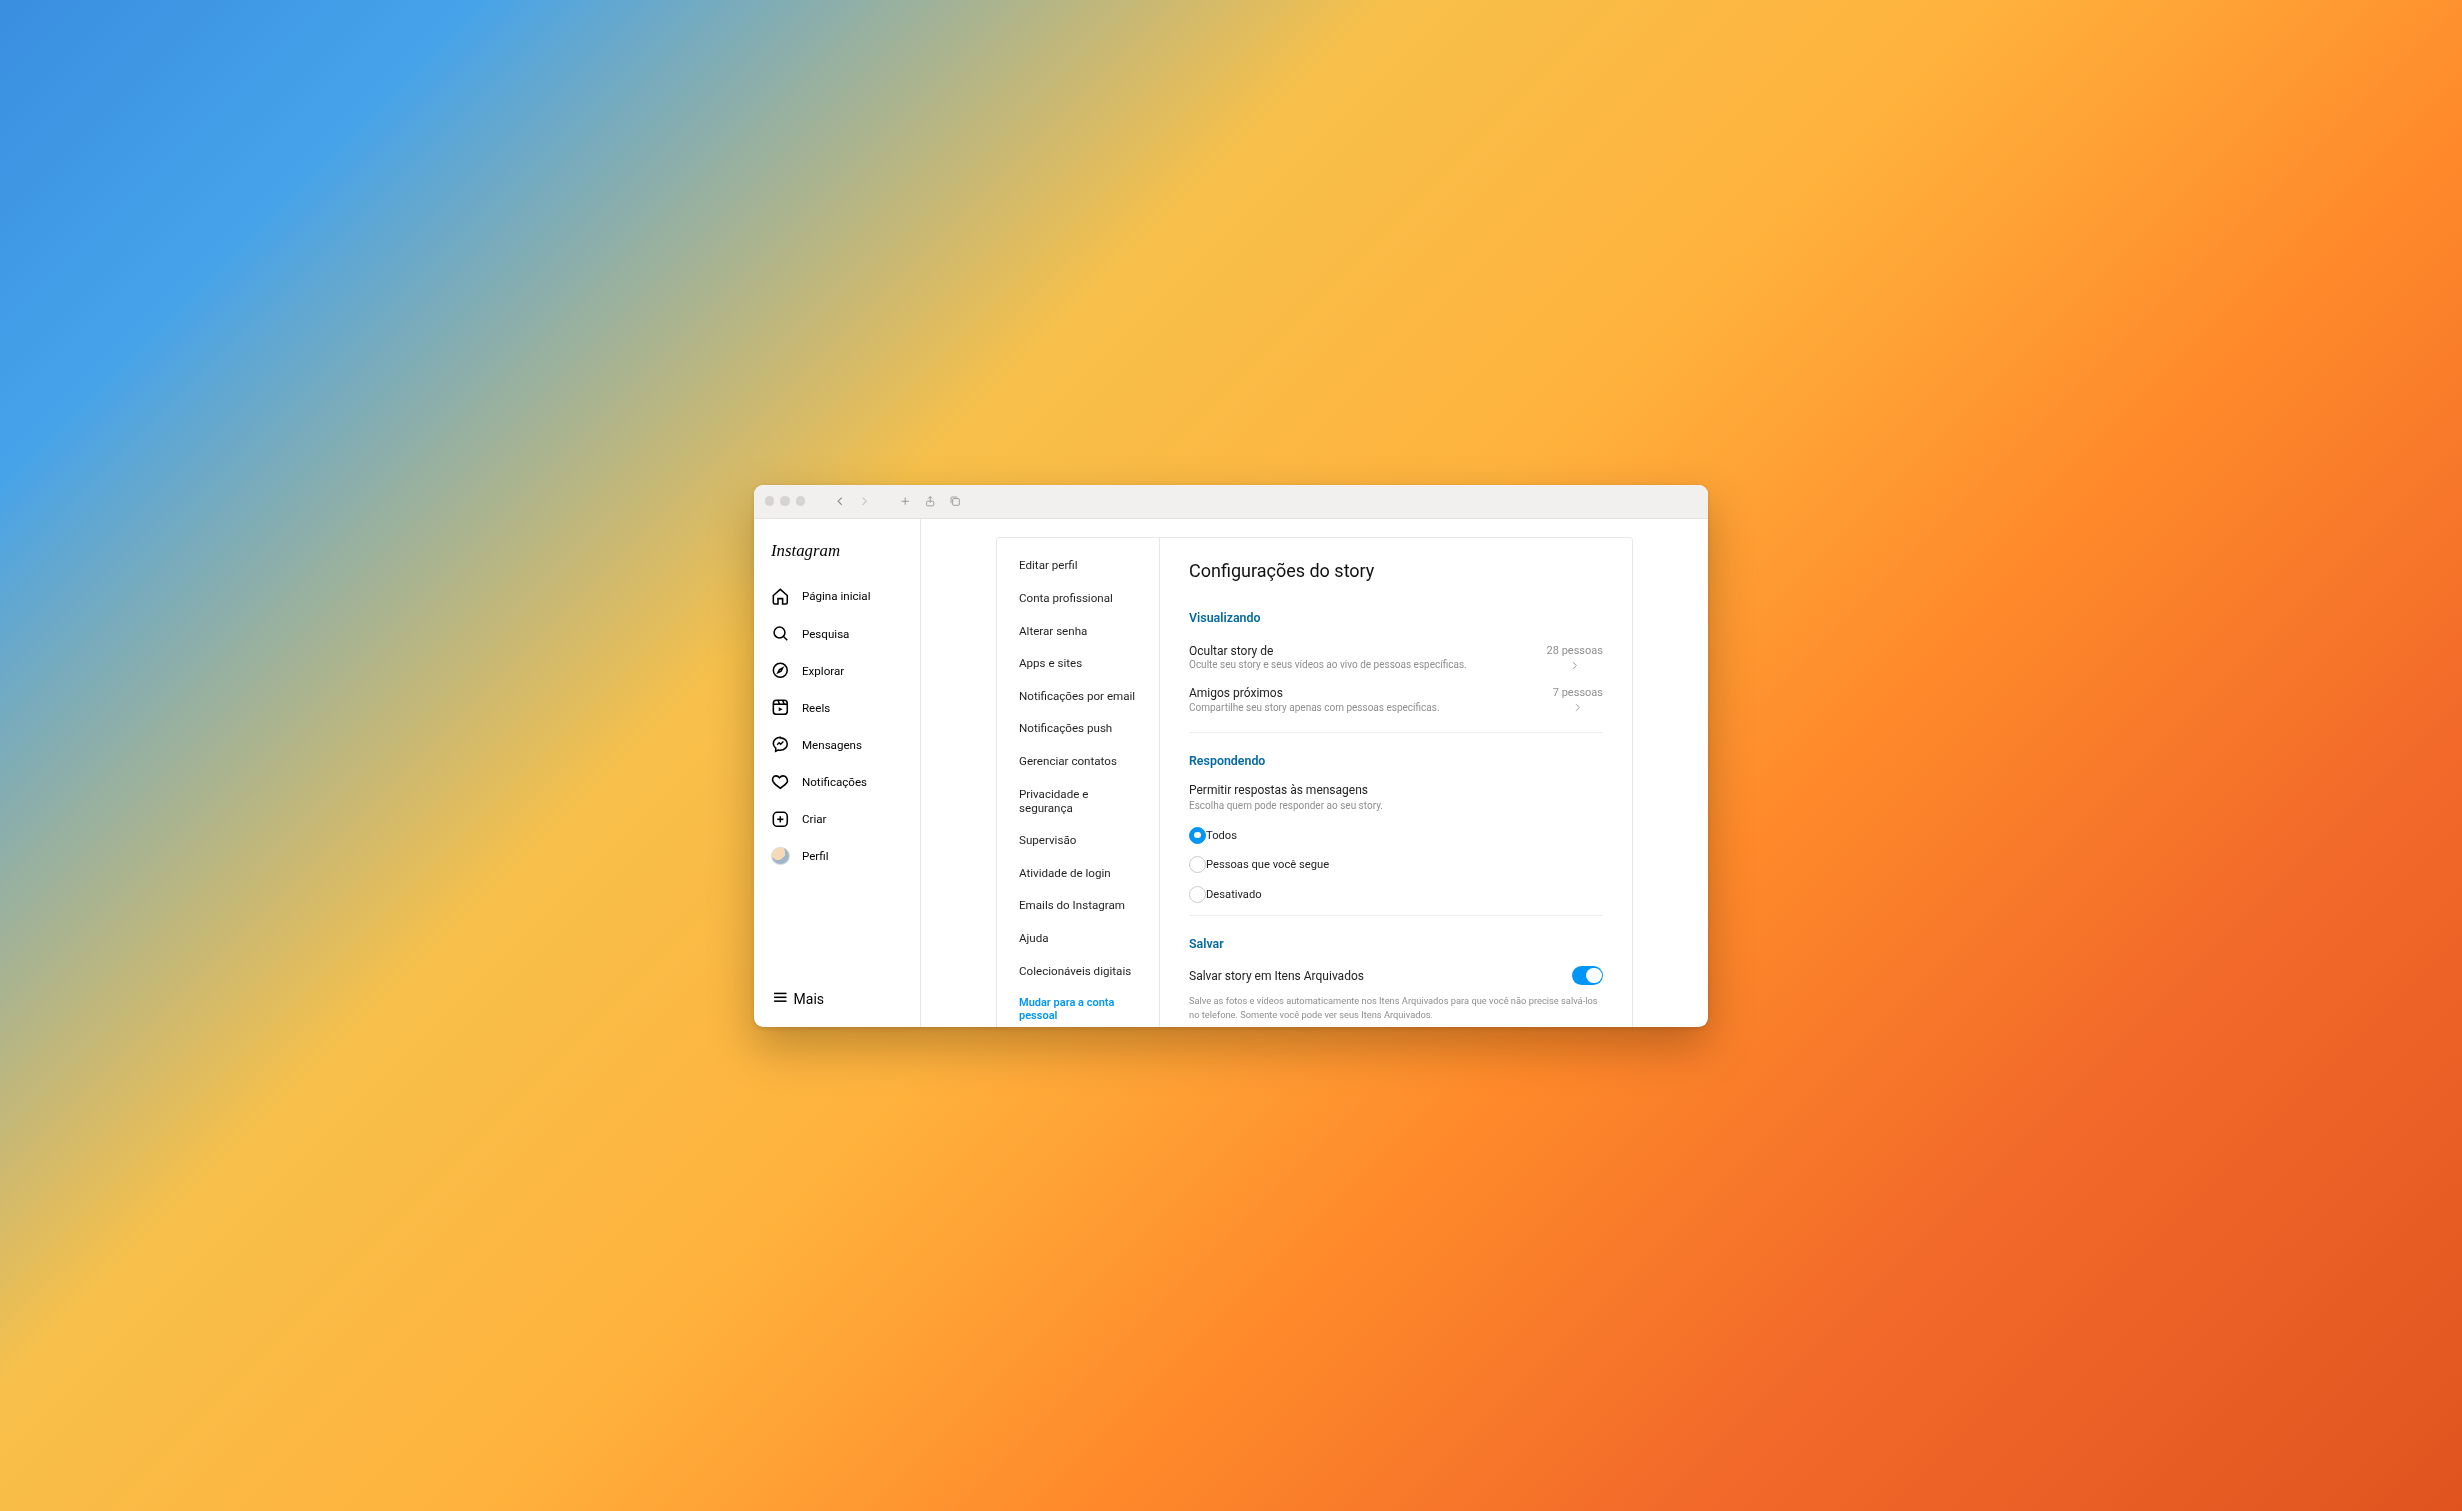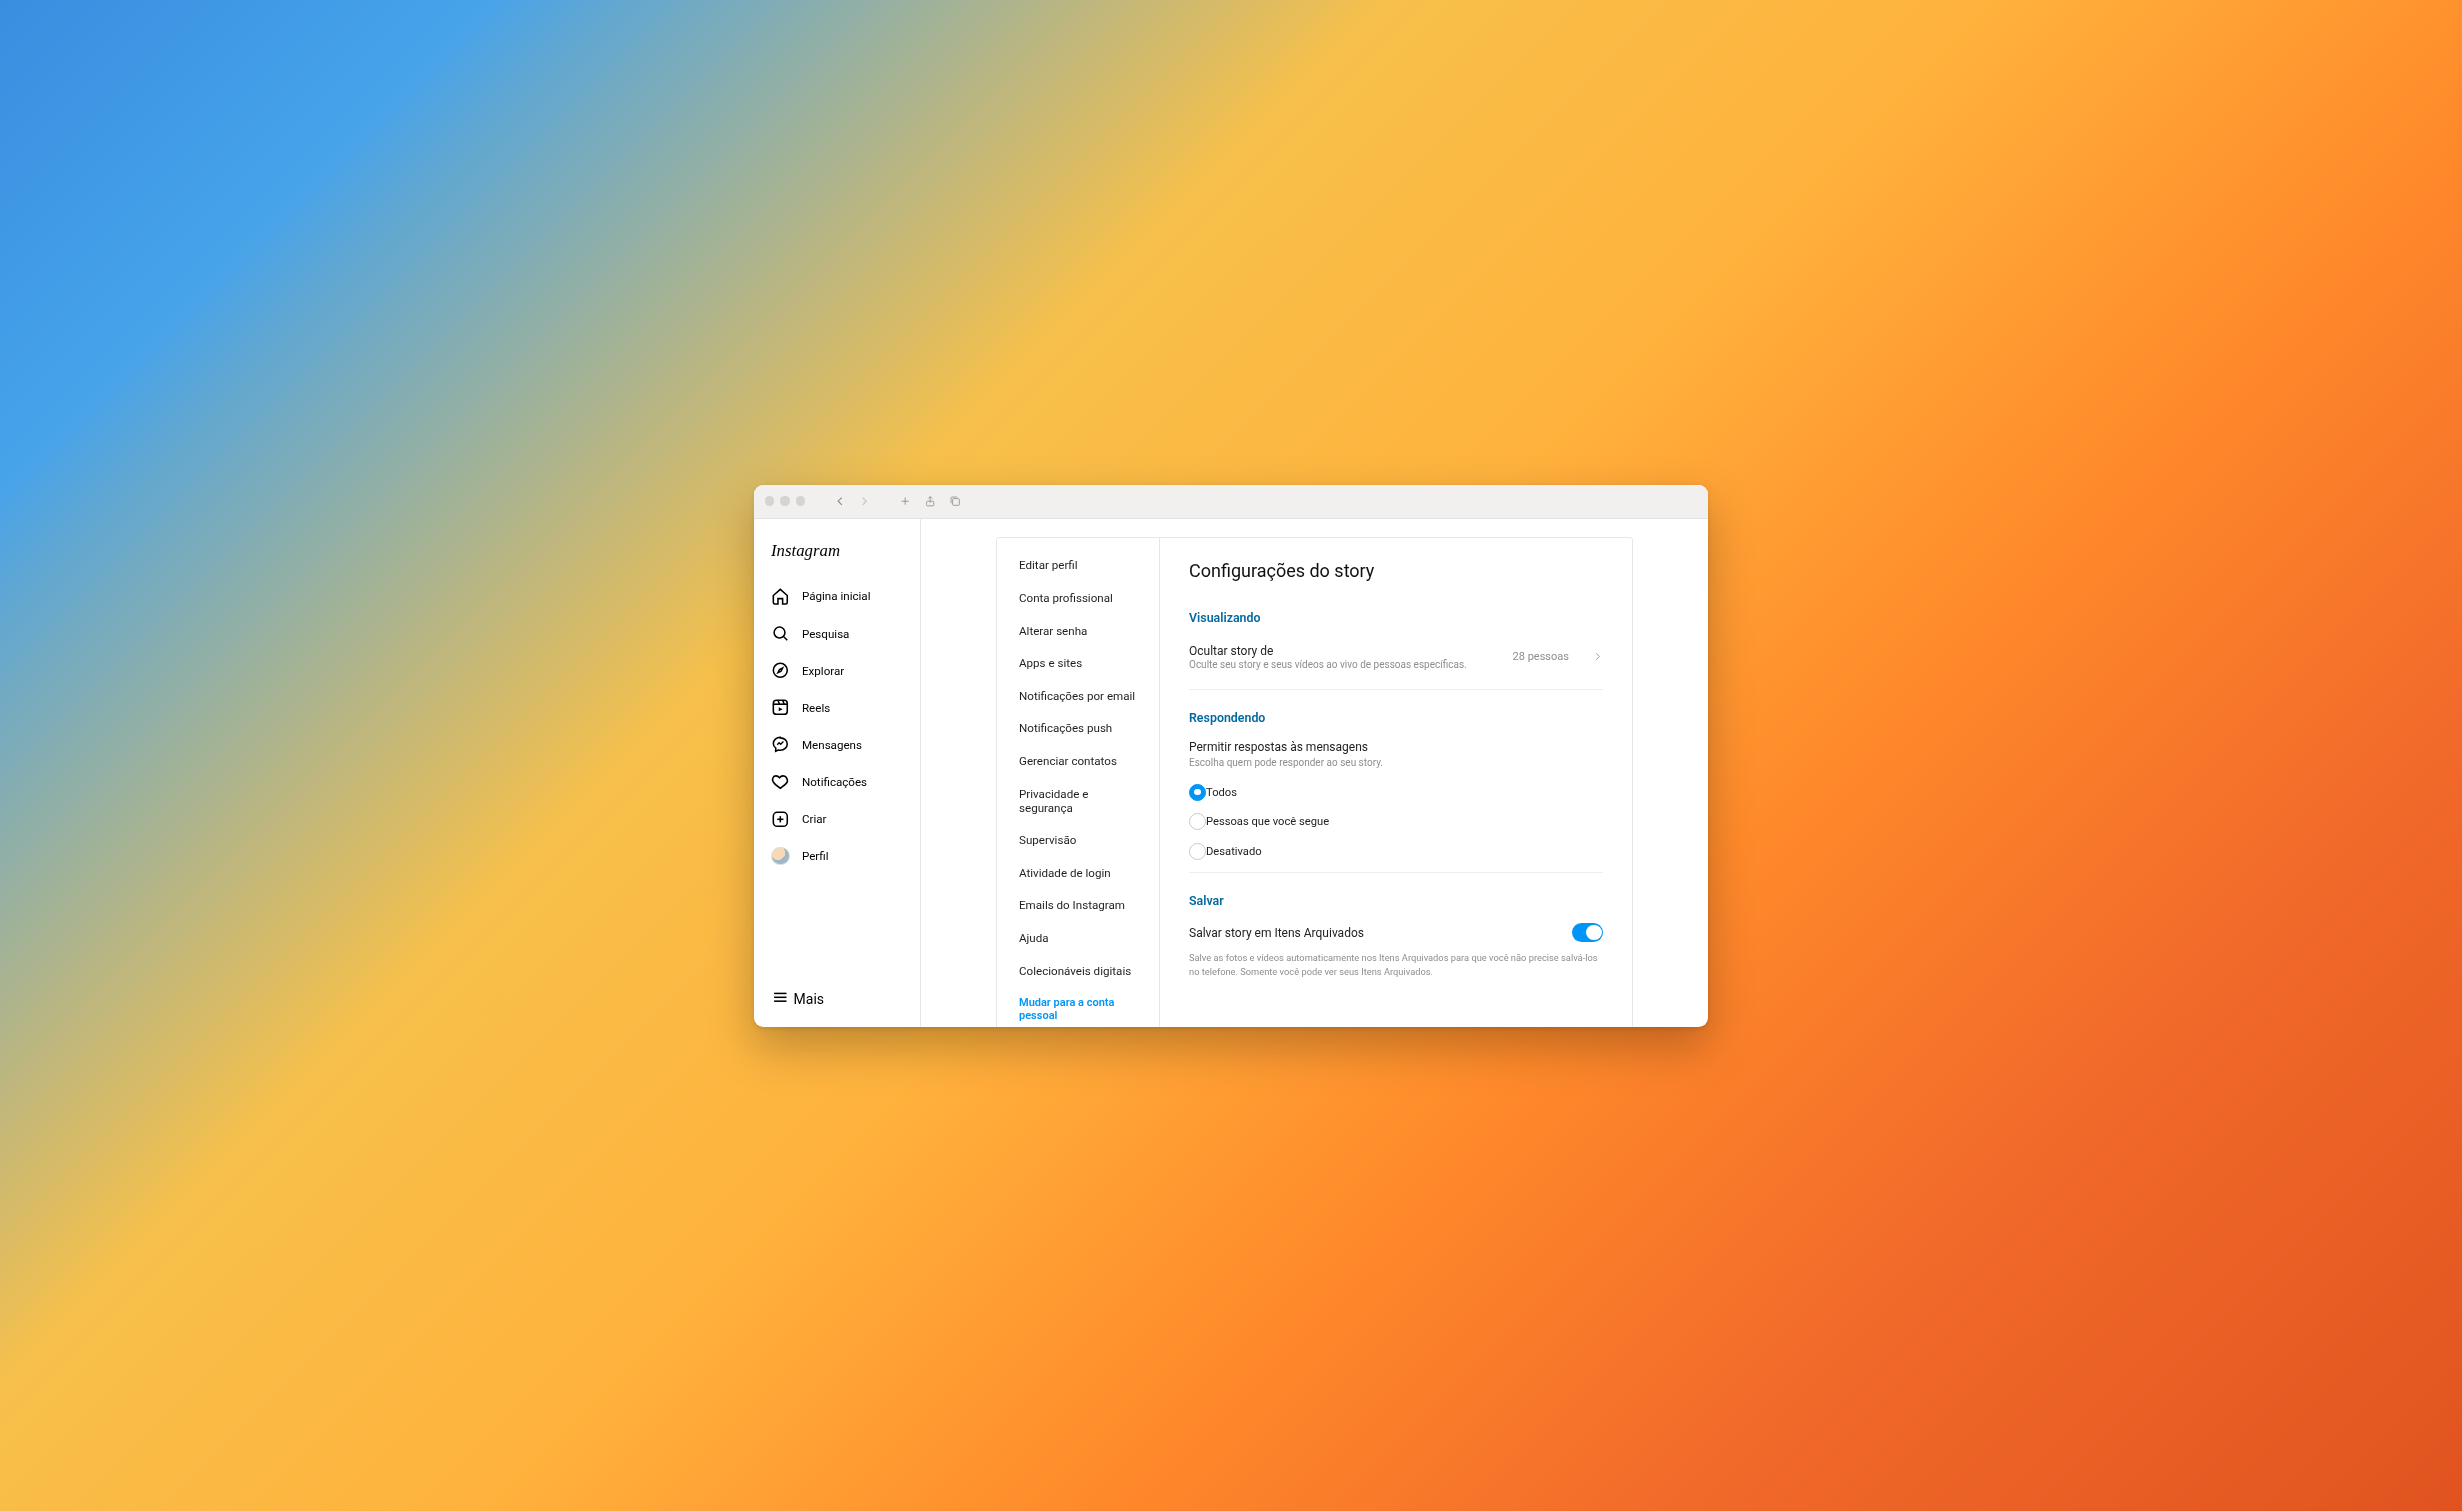--- a/index.html
+++ b/index.html
@@ -121,21 +121,21 @@
     padding: 22px 29px 23px 29px;
   }
   h1.title { font-size:18px; font-weight:400; color:#111; margin-bottom:29px;}
   h3.section { font-size:12.4px; font-weight:600; color:#0369a1; margin: 0 0 15.5px 0;}
   .row {
     display:flex; align-items:center; justify-content:space-between;
     padding: 3.1px 0 12.4px 0;
   }
   .row .left .lbl { font-size:12px; color:#222; }
   .row .left .sub { font-size:10px; color:#8e8e8e; margin-top:1.5px;}
-  .row .right { display:flex; align-items:center; gap:23px; color:#8e8e8e; font-size:11px;}
+  .row .right { display:flex; align-items:center; gap:3px; color:#8e8e8e; font-size:11px;flex-direction:column;}
   .chev { width:11px; height:11px; }
   hr.sep { border:none; border-top:0.8px solid #eee; margin: 6.2px 0 20px 0;}
   .radio-row { display:flex; align-items:center; padding:6.2px 0; cursor:pointer;}
   .radio {
     width:17px; height:17px; border-radius:50%;
     border:1.2px solid #c9c9c9; display:flex; align-items:center; justify-content:center;
     flex-shrink:0;
   }
   .radio.selected { border-color:#0095f6; background:#0095f6;}
   .radio.selected::after{ content:""; width:6.2px; height:6.2px; background:#fff; border-radius:50%;}
@@ -317,20 +317,32 @@
               <div class="sub">Oculte seu story e seus vídeos ao vivo de pessoas específicas.</div>
             </div>
             <div class="right">
               <span>28 pessoas</span>
               <svg class="chev" viewBox="0 0 24 24" fill="none" stroke="#8e8e8e" stroke-width="2">
                   <polyline points="9 5 16 12 9 19"></polyline>
                 </svg>
             </div>
           </div>
 
+          <div class="row">
+            <div class="left">
+              <div class="lbl">Amigos próximos</div>
+              <div class="sub">Compartilhe seu story apenas com pessoas específicas.</div>
+            </div>
+            <div class="right">
+              <span>7 pessoas</span>
+              <svg class="chev" viewBox="0 0 24 24" fill="none" stroke="#8e8e8e" stroke-width="2">
+                  <polyline points="9 5 16 12 9 19"></polyline>
+                </svg>
+            </div>
+          </div>
 
           <hr class="sep">
 
           <h3 class="section">Respondendo</h3>
           <div class="lbl" style="font-size:12px;color:#222">Permitir respostas às mensagens</div>
           <div class="sub" style="font-size:10px;color:#8e8e8e;margin:3.1px 0 9.3px 0">Escolha quem pode responder ao seu story.</div>
 
           <div class="radio-row">
             <span class="radio selected"></span>
             <span class="radio-label">Todos</span>

